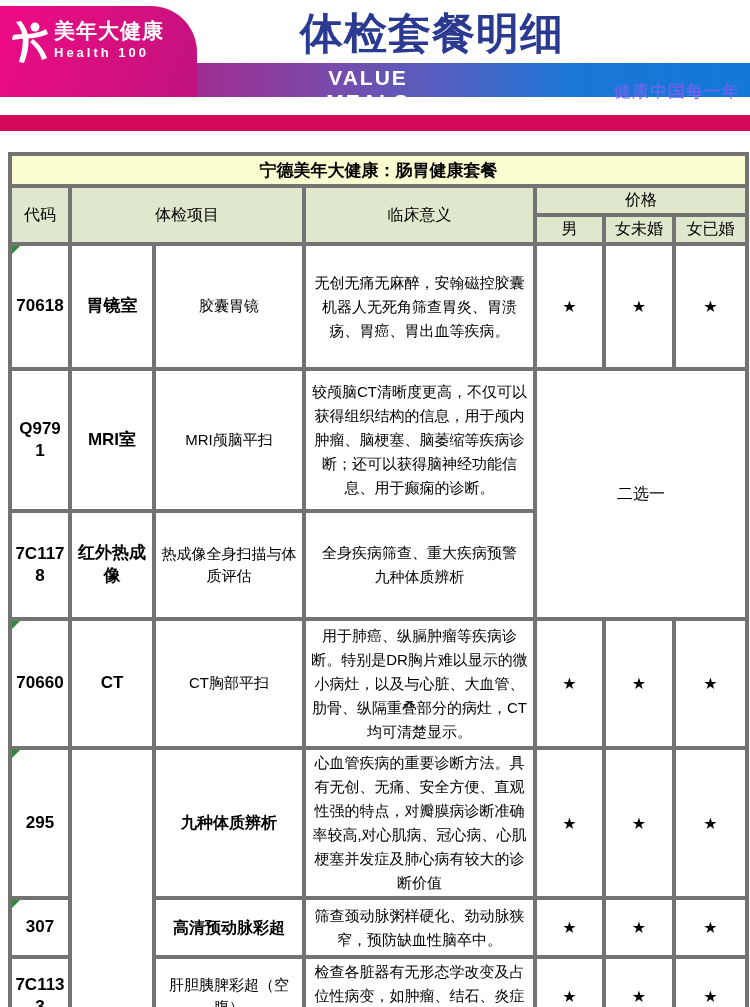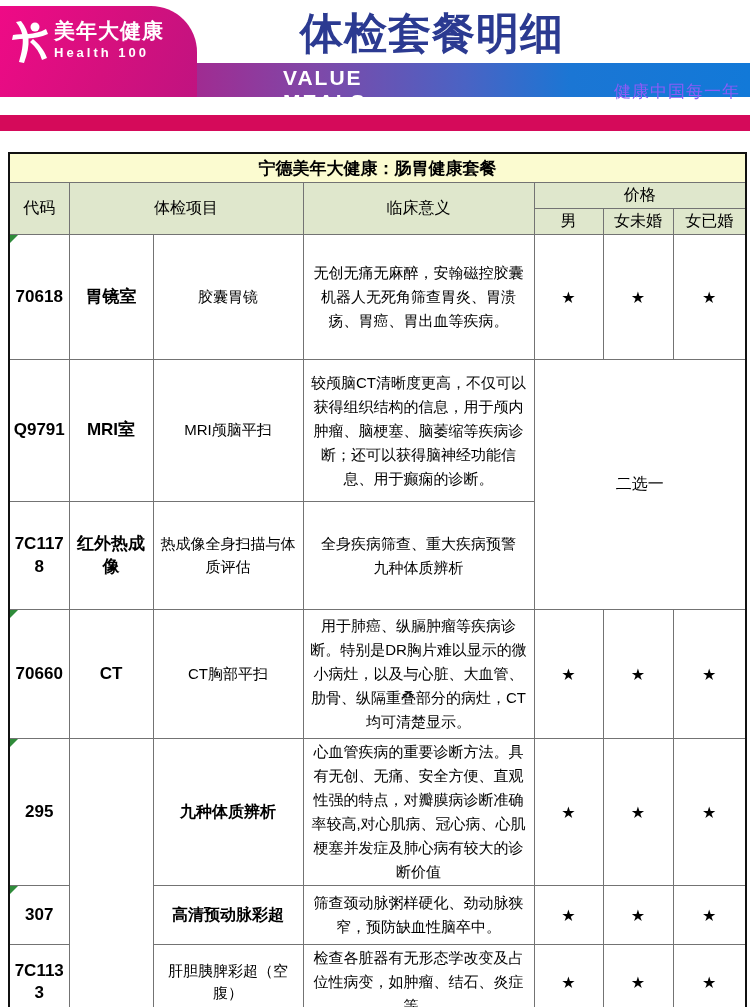--- a/index.html
+++ b/index.html
@@ -24,37 +24,37 @@
   .logo-inner{position:absolute;left:10px;top:14px;display:flex;align-items:flex-start;}
   .logo-mark{width:40px;height:44px;margin-right:4px;}
   .logo-texts{color:#fff;line-height:1;}
   .logo-brand{font-size:21px;font-weight:bold;letter-spacing:1px;}
   .logo-sub{font-size:13px;font-weight:bold;letter-spacing:3px;margin-top:5px;}
   .page-title{
     position:absolute;left:300px;top:5px;width:340px;
     font-size:43px;font-weight:bold;color:#2b3a91;letter-spacing:1px;white-space:nowrap;
   }
   .banner-left{
-    position:absolute;left:283px;top:66px;width:170px;text-align:left;
+    position:absolute;left:283px;top:66px;width:170px;text-align:center;
     color:#fff;font-size:21px;font-weight:600;letter-spacing:2px;
   }
   .banner-right{
     position:absolute;right:10px;top:80px;
     color:#8b5cf6;font-size:17px;letter-spacing:1px;
   }
   .red-bar{position:absolute;left:0;top:115px;width:750px;height:16px;background:#d50a5a;}
 
   
   table.sheet{
     position:absolute;left:8px;top:152px;width:737px;
     border-collapse:collapse;table-layout:fixed;
     font-size:15px;color:#000;
   }
   table.sheet td{
-    border:1px solid #737373;
+    border:4px solid #737373;
     text-align:center;vertical-align:middle;
     padding:1px 3px;overflow:hidden;position:relative;
   }
   table.sheet{border:2px solid #111;}
   td.title-cell{background:#fbfbd0;font-size:17px;font-weight:bold;height:26px;}
   td.head{background:#dfe7cc;font-size:16px;}
   tr.head-row1 td{height:23px;}
   tr.head-row2 td{height:23px;}
   td.code{font-weight:bold;font-size:17px;word-break:break-all;line-height:1.3;}
   td.dept{font-weight:bold;font-size:17px;line-height:1.35;}

